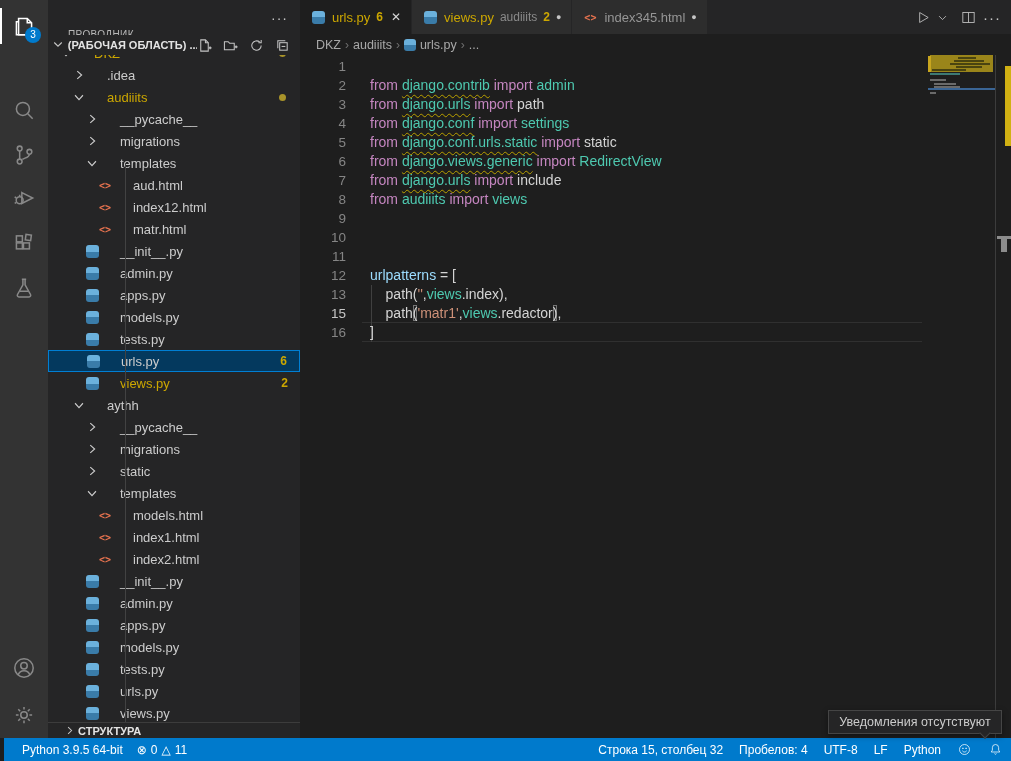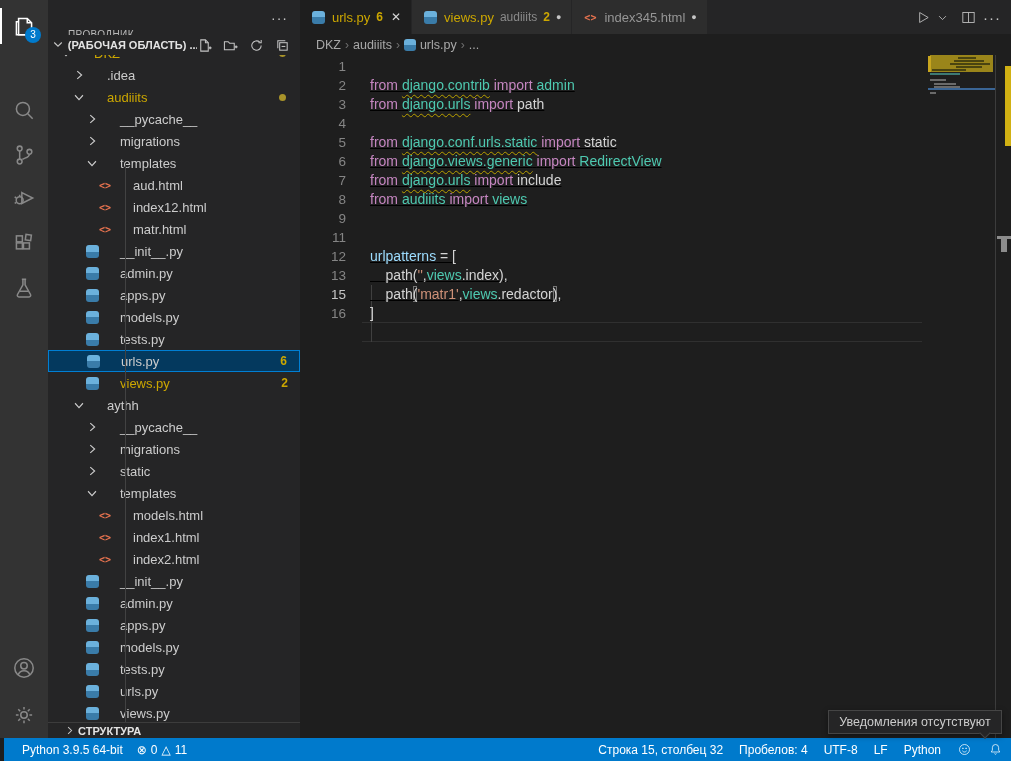--- a/index.html
+++ b/index.html
@@ -63,21 +63,21 @@
   .breadcrumb{position:absolute;top:34px;left:0;right:0;height:21px;display:flex;align-items:center;padding-left:16px;font-size:12.5px;color:#a9a9a9;gap:4px;background:#1e1e1e;}
   .breadcrumb .sep{color:#6e6e6e;font-size:12px;}
   .breadcrumb .pyic{width:12px;height:12px;flex:0 0 12px;}
 
   
   .editor{position:absolute;top:55px;left:0;right:0;bottom:0;font-family:"DejaVu Sans Mono",monospace;}
   .codearea{position:absolute;top:2px;left:0;right:83px;}
   .cl{height:19px;display:flex;font-size:14px;line-height:19px;white-space:pre;}
   .cl .ln{width:46px;flex:0 0 46px;text-align:right;color:#858585;font-size:13.5px;}
   .cl.current .ln{color:#c6c6c6;}
-  .cl .ct{margin-left:24px;text-decoration:underline;}
+  .cl .ct{margin-left:24px;}
   .k{color:#c586c0;}
   .m{color:#4ec9b0;}
   .mw{color:#4ec9b0;text-decoration:underline wavy #b9a000 1px;text-underline-offset:4px;}
   .p{color:#d4d4d4;}
   .s{color:#ce9178;}
   .v{color:#9cdcfe;}
   .b{color:#d4d4d4;box-shadow:inset 0 0 0 1px #767676;}
   .curline-box{position:absolute;left:62px;width:560px;top:267px;height:20px;border-top:1px solid #303030;border-bottom:1px solid #303030;pointer-events:none;}
   .indent-guide{position:absolute;left:71px;top:230px;height:57px;width:1px;background:#404040;pointer-events:none;}
 
@@ -484,26 +484,27 @@
         <span>...</span>
       </div>
 
     <div class="editor">
       <div class="curline-box"></div>
       <div class="indent-guide"></div>
       <div class="codearea" id="codearea">
           <div class="cl"><span class="ln">1</span><span class="ct"></span></div>
           <div class="cl"><span class="ln">2</span><span class="ct"><span class="k">from </span><span class="mw">django.contrib</span><span class="p"> </span><span class="k">import </span><span class="m">admin</span></span></div>
           <div class="cl"><span class="ln">3</span><span class="ct"><span class="k">from </span><span class="mw">django.urls</span><span class="p"> </span><span class="k">import </span><span class="p">path</span></span></div>
-          <div class="cl"><span class="ln">4</span></div>
+          <div class="cl"><span class="ln">4</span><span class="ct"><span class="k">from </span><span class="mw">django.conf</span><span class="p"> </span><span class="k">import </span><span class="m">settings</span></span></div>
           <div class="cl"><span class="ln">5</span><span class="ct"><span class="k">from </span><span class="mw">django.conf.urls.static</span><span class="p"> </span><span class="k">import </span><span class="p">static</span></span></div>
           <div class="cl"><span class="ln">6</span><span class="ct"><span class="k">from </span><span class="mw">django.views.generic</span><span class="p"> </span><span class="k">import </span><span class="m">RedirectView</span></span></div>
           <div class="cl"><span class="ln">7</span><span class="ct"><span class="k">from </span><span class="mw">django.urls</span><span class="p"> </span><span class="k">import </span><span class="p">include</span></span></div>
           <div class="cl"><span class="ln">8</span><span class="ct"><span class="k">from </span><span class="m">audiiits</span><span class="p"> </span><span class="k">import </span><span class="m">views</span></span></div>
           <div class="cl"><span class="ln">9</span><span class="ct"></span></div>
+          <div class="cl"><span class="ln">10</span><span class="ct"></span></div>
           <div class="cl"><span class="ln">11</span><span class="ct"></span></div>
           <div class="cl"><span class="ln">12</span><span class="ct"><span class="v">urlpatterns</span><span class="p"> = [</span></span></div>
           <div class="cl"><span class="ln">13</span><span class="ct"><span class="p">    path(</span><span class="s">''</span><span class="p">,</span><span class="m">views</span><span class="p">.index),</span></span></div>
           <div class="cl current"><span class="ln">15</span><span class="ct"><span class="p">    path</span><span class="b">(</span><span class="s">'matr1'</span><span class="p">,</span><span class="m">views</span><span class="p">.redactor</span><span class="b">)</span><span class="p">,</span></span></div>
           <div class="cl"><span class="ln">16</span><span class="ct"><span class="p">]</span></span></div>
         </div>
 
       <div class="minimap">
         <div class="mm-warnblock">
           <span class="dash" style="left:28px;top:2px;width:18px;"></span>

